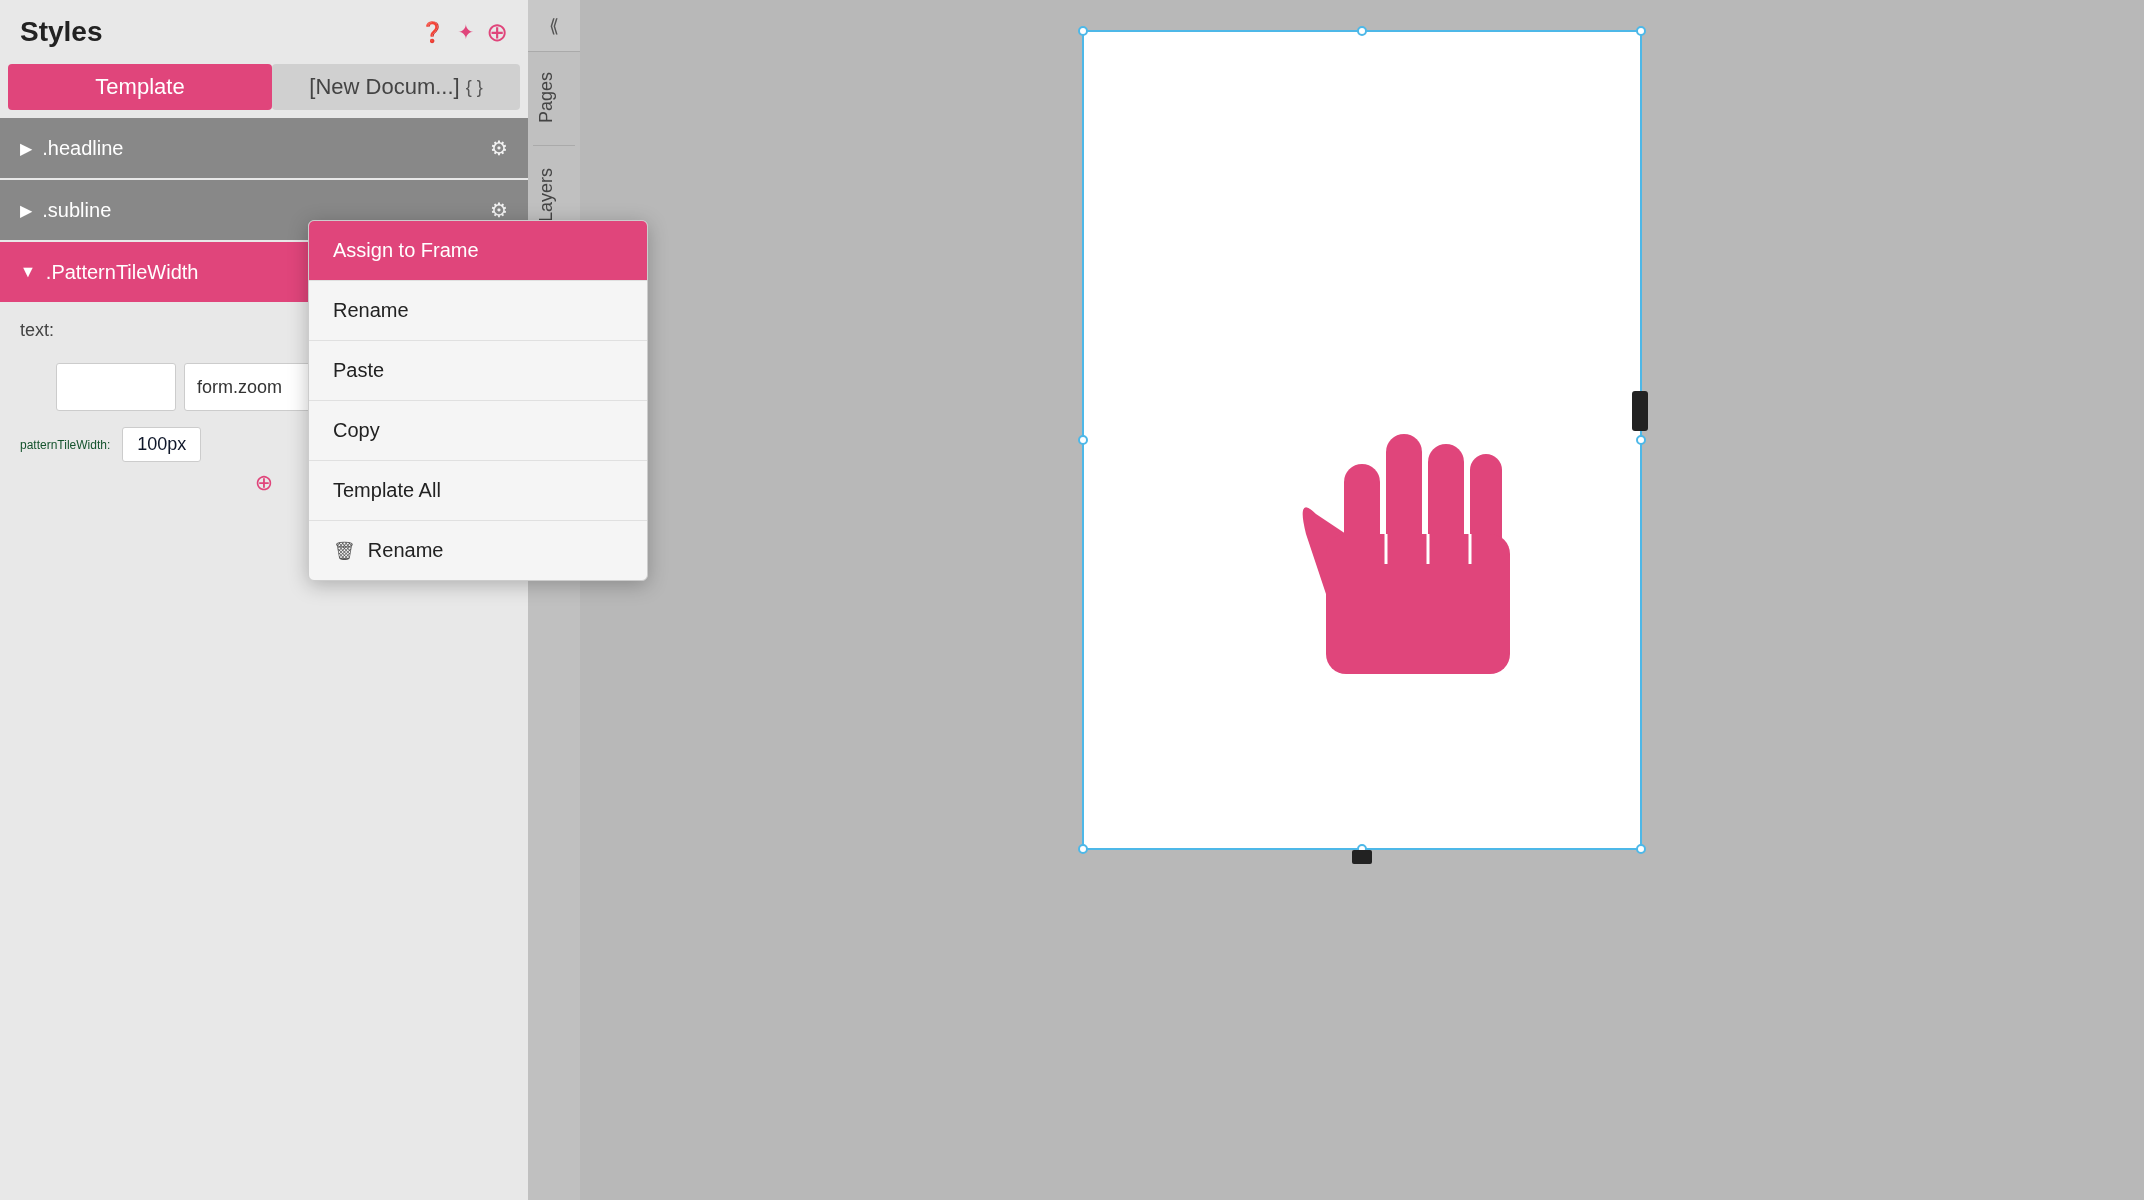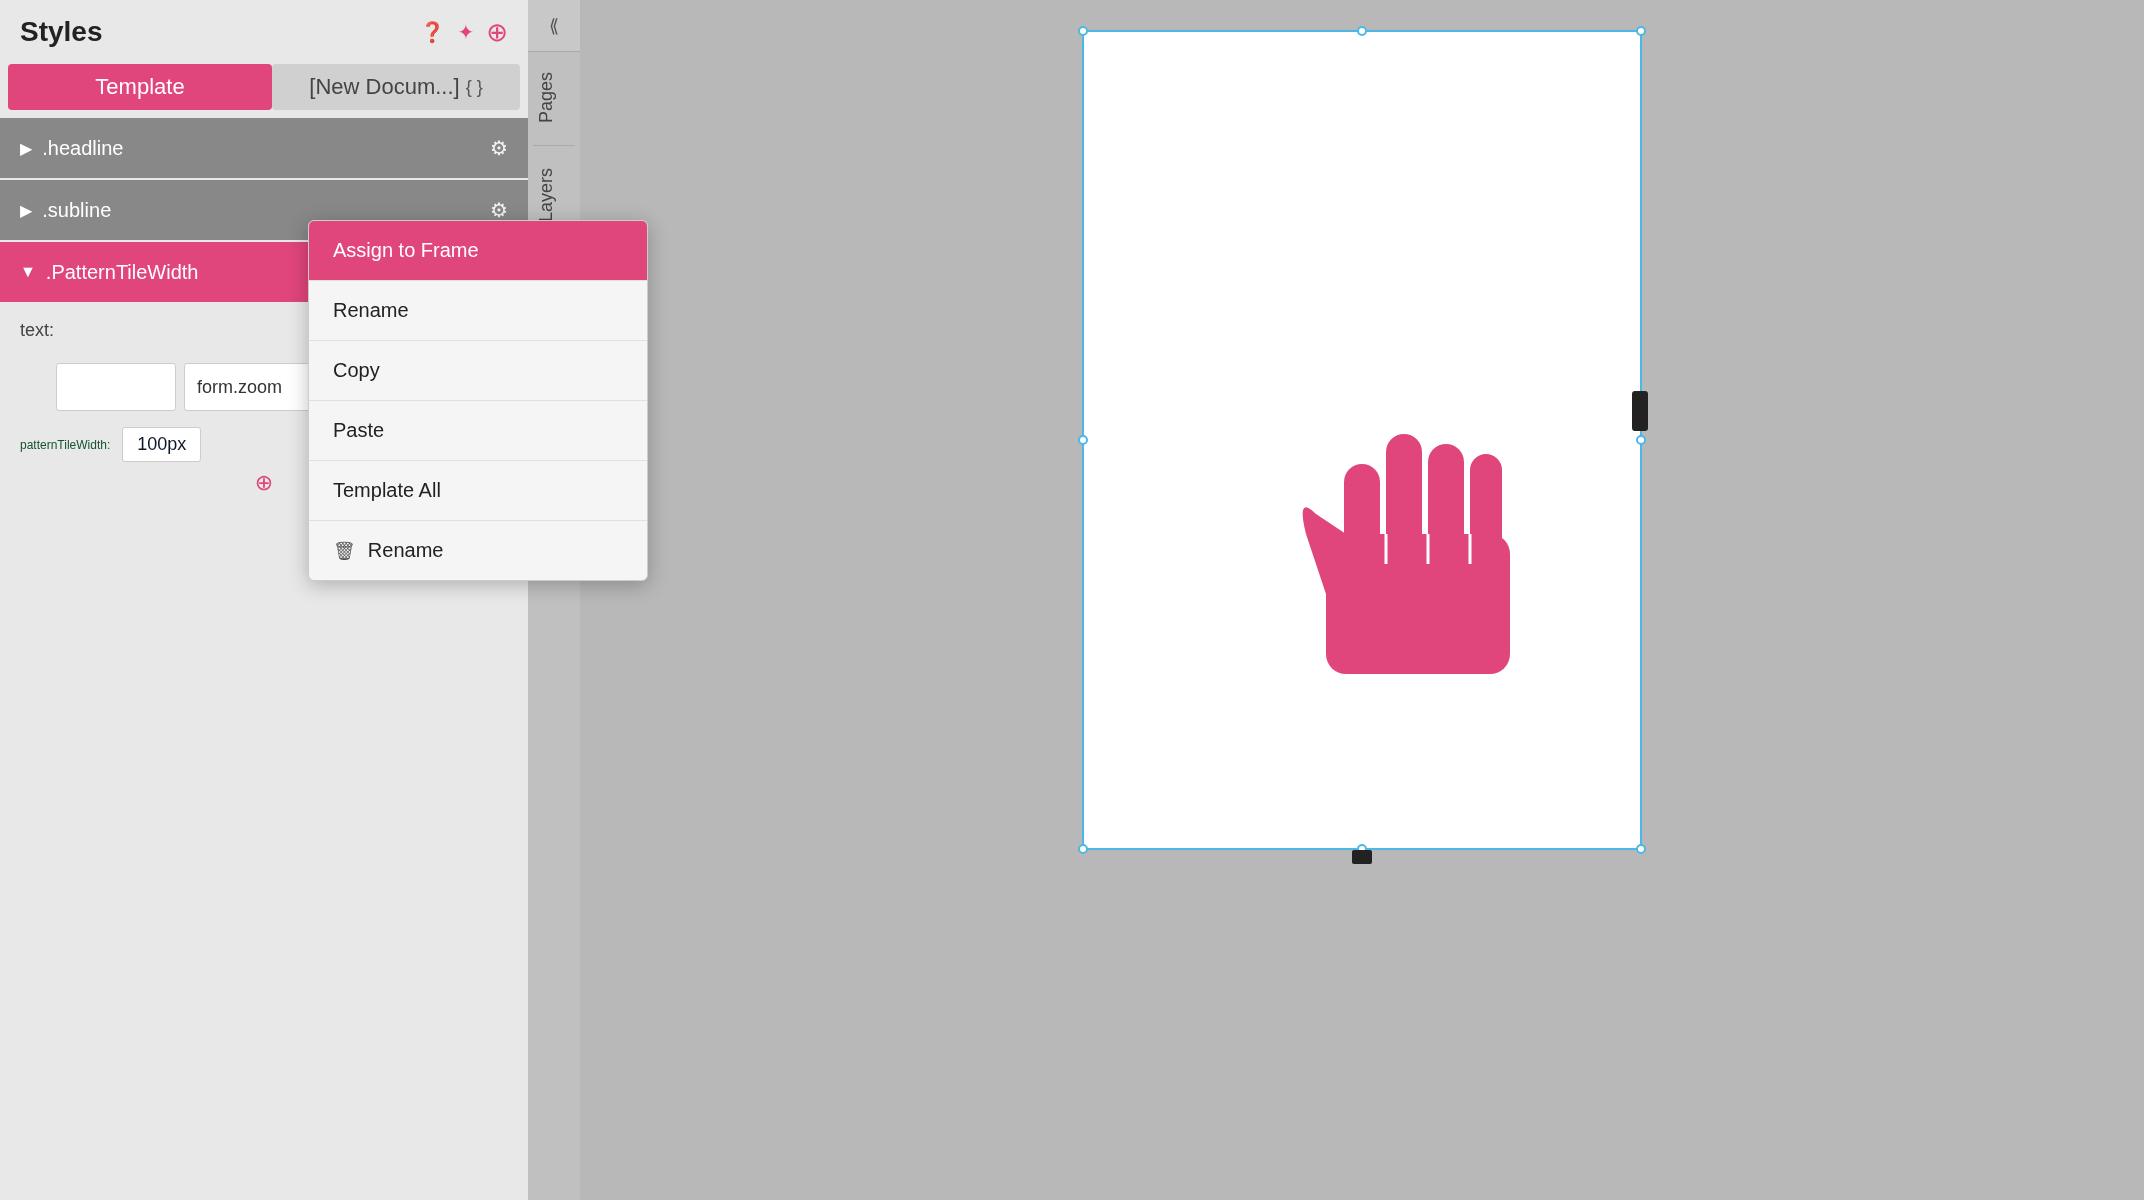--- a/index.html
+++ b/index.html
@@ -450,24 +450,24 @@
 
 
   <div class="context-menu">
     <div class="context-menu-item active">
       <span>Assign to Frame</span>
     </div>
     <div class="context-menu-item">
       <span>Rename</span>
     </div>
     <div class="context-menu-item">
+      <span>Paste</span>
+    </div>
+    <div class="context-menu-item">
       <span>Copy</span>
-    </div>
-    <div class="context-menu-item">
-      <span>Paste</span>
     </div>
     <div class="context-menu-item">
       <span>Template All</span>
     </div>
     <div class="context-menu-item">
       <span class="delete-icon-wrap">🗑</span>
       <span>Rename</span>
     </div>
   </div>
 

